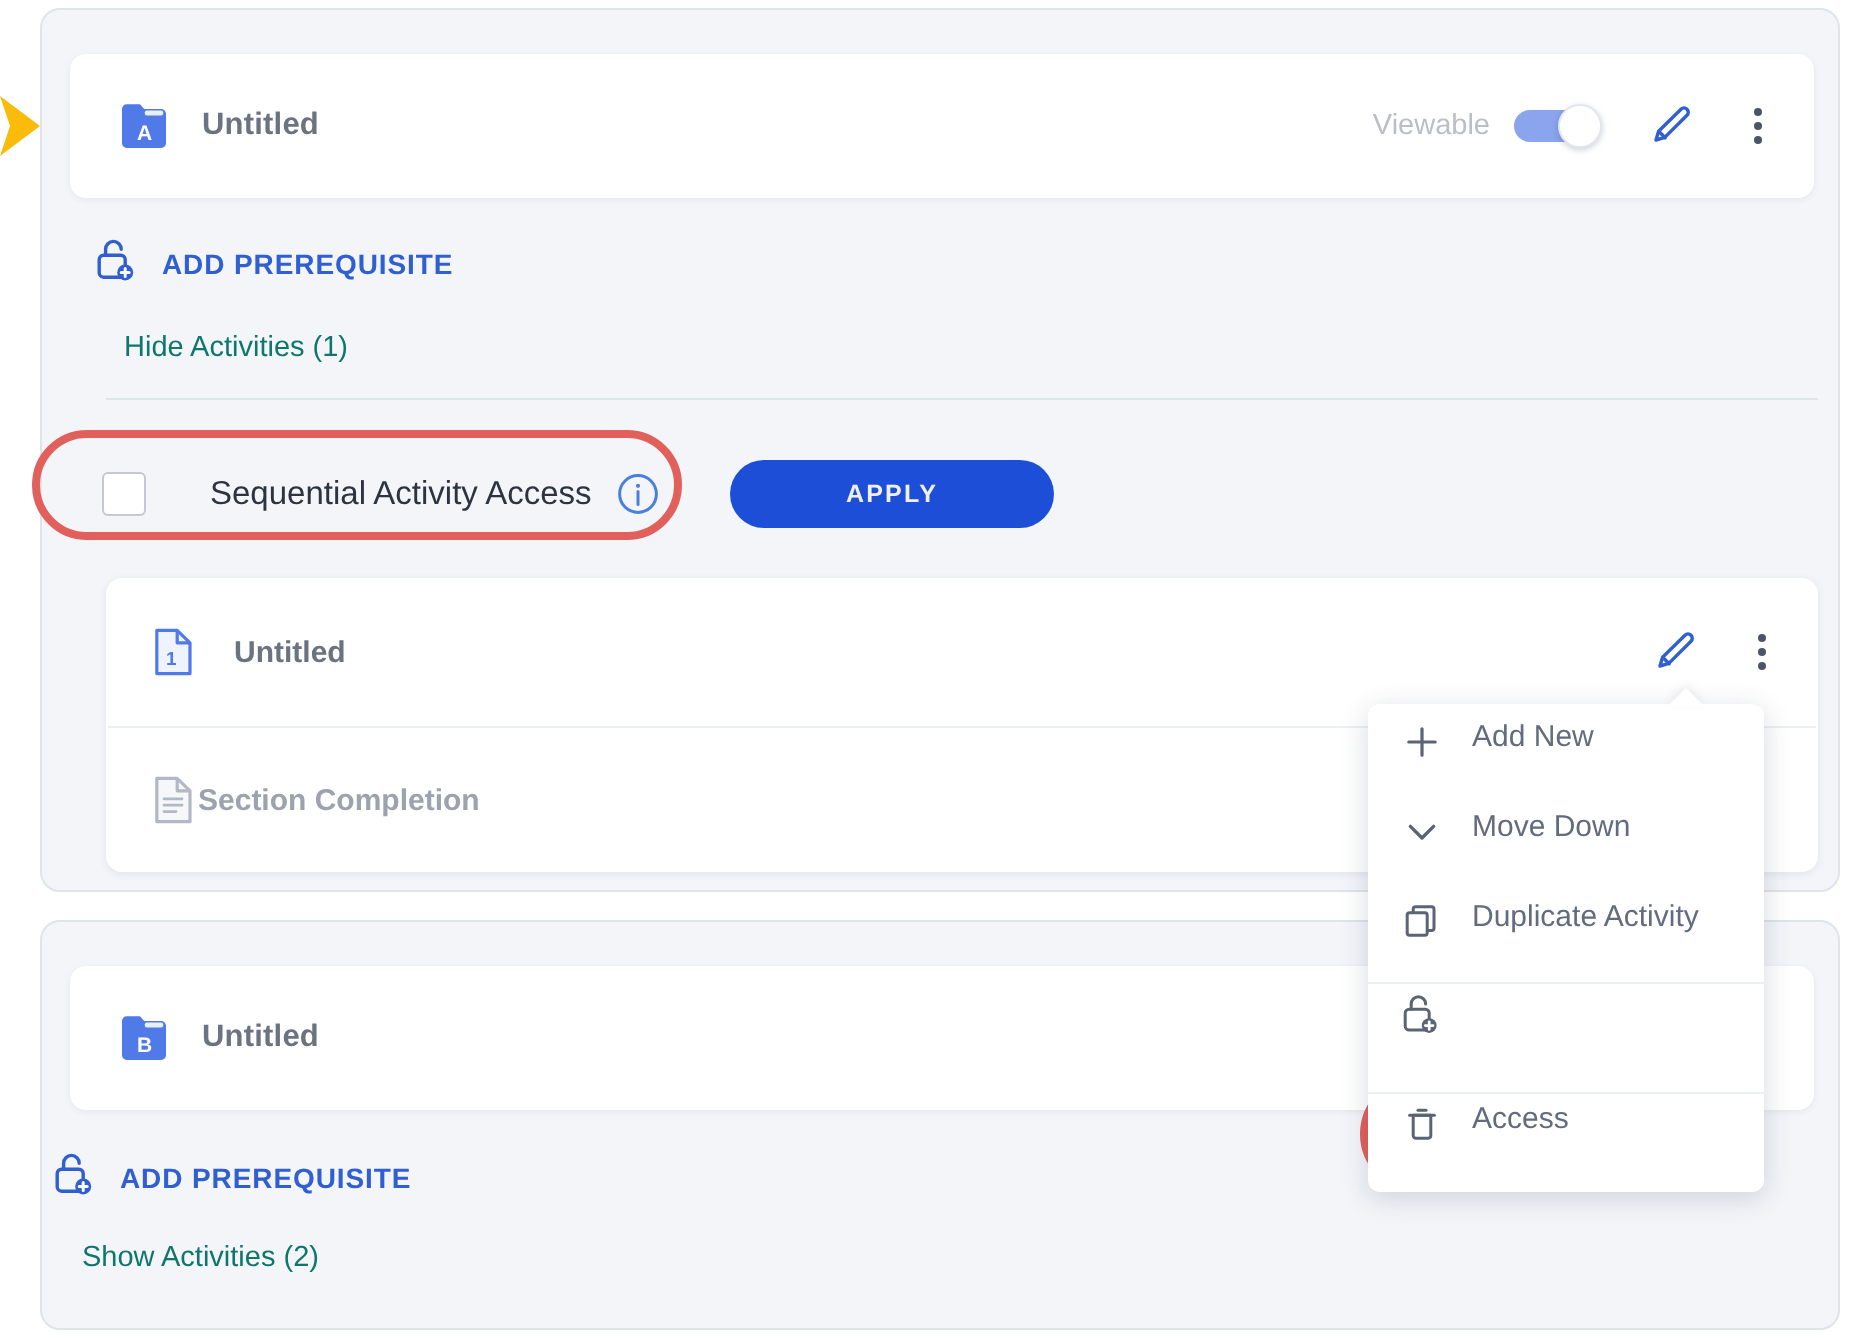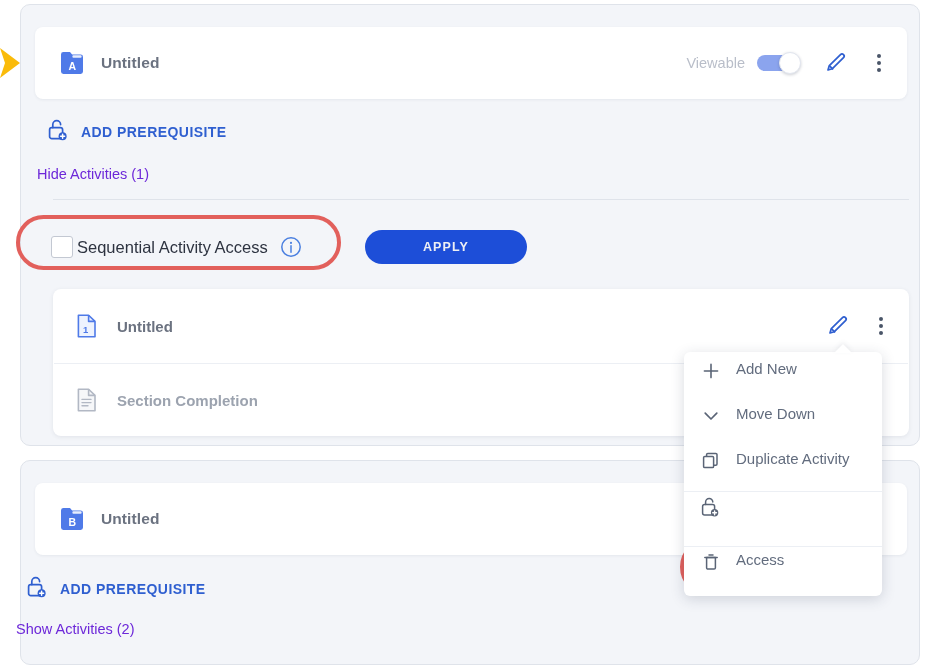--- a/index.html
+++ b/index.html
@@ -124,23 +124,23 @@
     font-size: 14px;
     font-weight: bold;
     color: #2f5fd0;
     letter-spacing: .45px;
     margin-left: 12px;
   }
 
   
   .activities-link {
     position: absolute;
-    left: 16px;
+    left: 41px;
     font-size: 14.5px;
-    color: #6d28d9;
+    color: #0f766e;
   }
   #hide-acts { top: 161px; }
   #show-acts { top: 621px; }
 
   
   .hr-line {
     position: absolute;
     left: 32px;
     width: 856px;
     height: 1px;
@@ -161,21 +161,21 @@
     width: 22px; height: 22px;
     border: 1.6px solid #c3c8d2;
     border-radius: 3px;
     background: #ffffff;
     box-sizing: border-box;
     flex: 0 0 auto;
   }
   .seq-label {
     font-size: 16.5px;
     color: #2d3340;
-    margin-left: 4px;
+    margin-left: 32px;
     white-space: nowrap;
   }
   .info-ico { margin-left: 12px; width: 22px; height: 22px; flex: 0 0 auto; }
 
   .apply-btn {
     position: absolute;
     left: 344px;
     top: 225px;
     width: 162px;
     height: 34px;
@@ -234,21 +234,20 @@
   .activity-title {
     font-size: 15px;
     font-weight: bold;
     color: #6b7280;
     margin-left: 18px;
   }
   .sub-title {
     font-size: 15px;
     font-weight: bold;
     color: #9ca3af;
-    margin-left: 18px;
   }
   .doc-ico { width: 24px; height: 28px; flex: 0 0 auto; }
 
   
   .menu {
     position: absolute;
     left: 684px;
     top: 352px;
     width: 198px;
     background: #ffffff;

